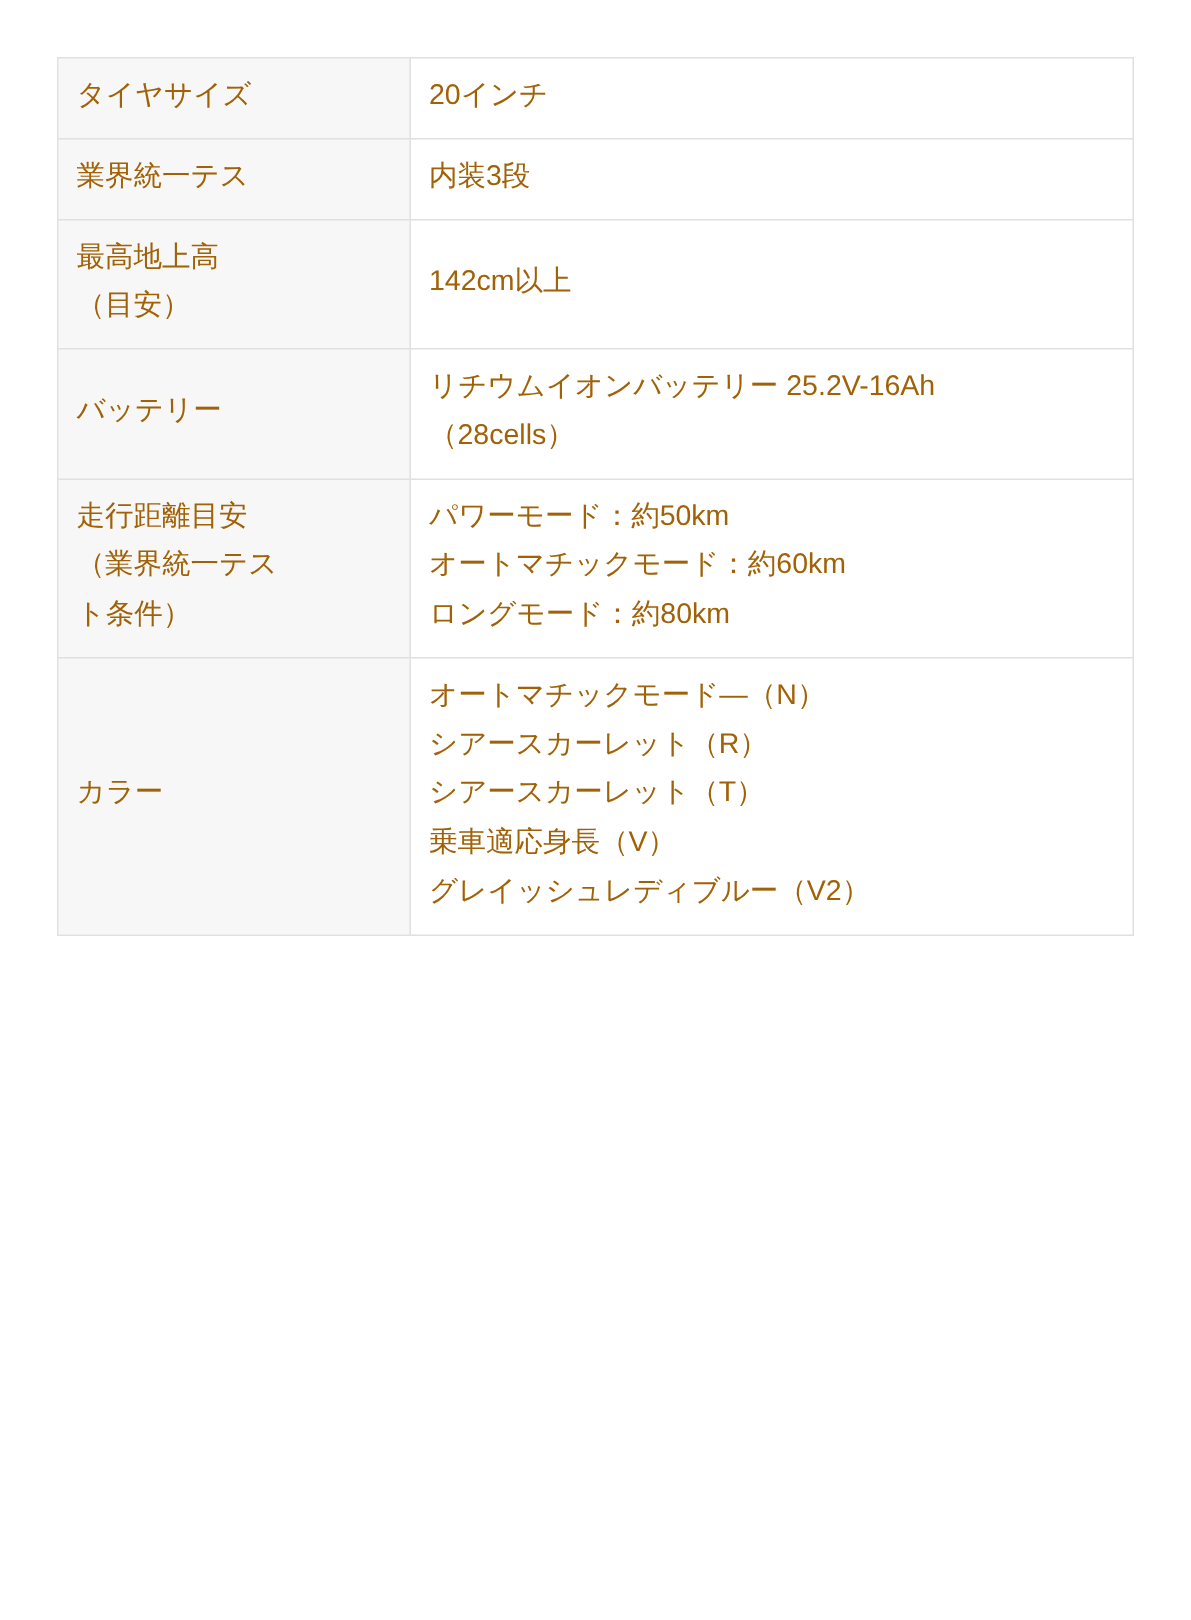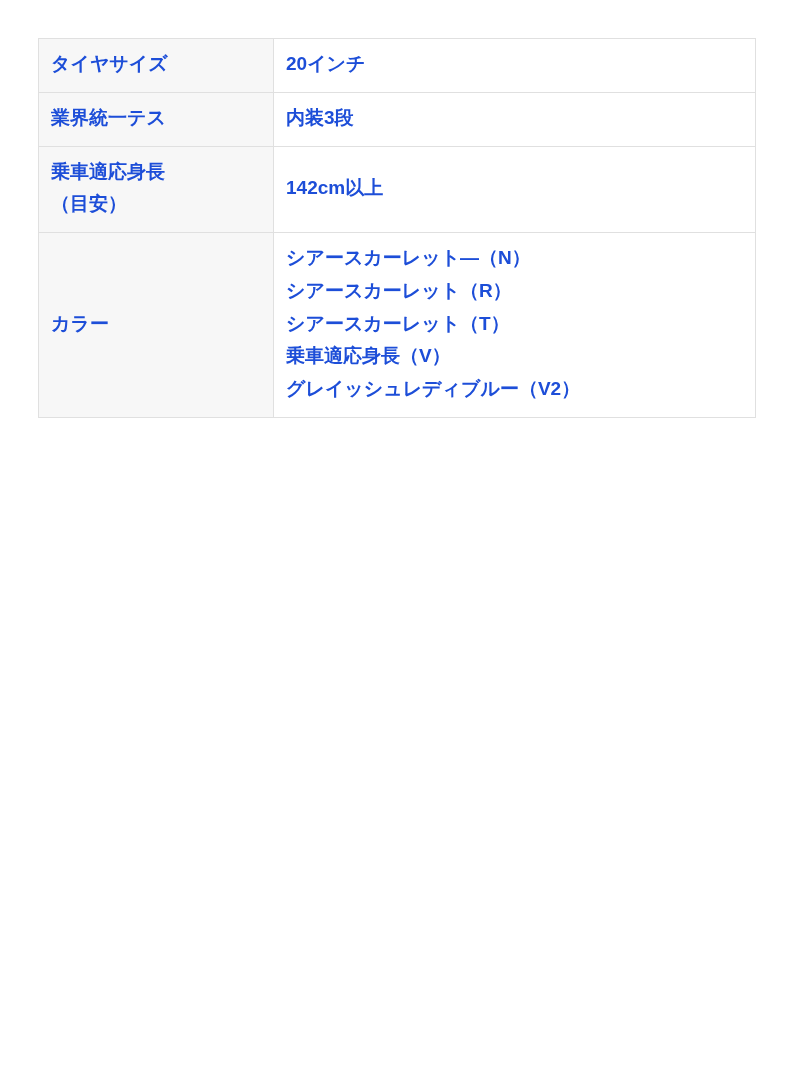--- a/index.html
+++ b/index.html
@@ -25,23 +25,22 @@
     width: 718px;
     border-collapse: collapse;
     table-layout: fixed;
     font-size: 19px;
     line-height: 1.62;
   }
   table.spec-table td {
     border: 1px solid #e0e0e0;
     vertical-align: middle;
     padding: 10px 12px 12px 12px;
-    color: #1d4ed8;
+    color: #a16207;
     word-break: break-all;
-    font-weight: bold;
   }
   td.spec-label {
     width: 210px;
     background: #f7f7f7;
   }
   td.spec-value {
     background: #ffffff;
   }
   .line {
     display: block;
@@ -68,33 +67,54 @@
       <tr>
         <td class="spec-label multi">
           <span class="line">業界統一テス</span>
         </td>
         <td class="spec-value multi">
           <span class="line">内装3段</span>
         </td>
       </tr>
       <tr>
         <td class="spec-label multi">
-          <span class="line">乗車適応身長</span>
+          <span class="line">最高地上高</span>
           <span class="line">（目安）</span>
         </td>
         <td class="spec-value multi">
           <span class="line">142cm以上</span>
         </td>
       </tr>
       <tr>
         <td class="spec-label multi">
+          <span class="line">バッテリー</span>
+        </td>
+        <td class="spec-value multi">
+          <span class="line">リチウムイオンバッテリー 25.2V-16Ah</span>
+          <span class="line">（28cells）</span>
+        </td>
+      </tr>
+      <tr>
+        <td class="spec-label multi">
+          <span class="line">走行距離目安</span>
+          <span class="line">（業界統一テス</span>
+          <span class="line">ト条件）</span>
+        </td>
+        <td class="spec-value multi">
+          <span class="line">パワーモード：約50km</span>
+          <span class="line">オートマチックモード：約60km</span>
+          <span class="line">ロングモード：約80km</span>
+        </td>
+      </tr>
+      <tr>
+        <td class="spec-label multi">
           <span class="line">カラー</span>
         </td>
         <td class="spec-value multi">
-          <span class="line">シアースカーレット―（N）</span>
+          <span class="line">オートマチックモード―（N）</span>
           <span class="line">シアースカーレット（R）</span>
           <span class="line">シアースカーレット（T）</span>
           <span class="line">乗車適応身長（V）</span>
           <span class="line">グレイッシュレディブルー（V2）</span>
         </td>
       </tr>
     </tbody>
   </table>
 </div>
 

